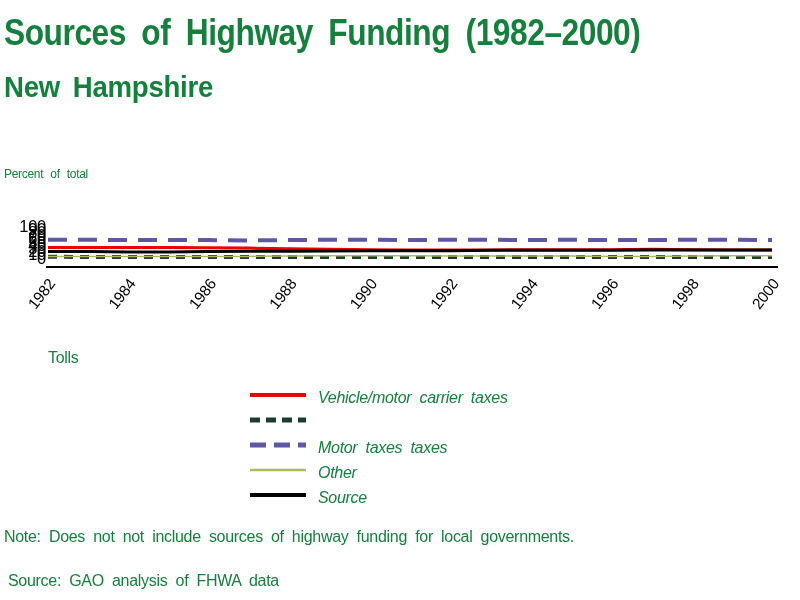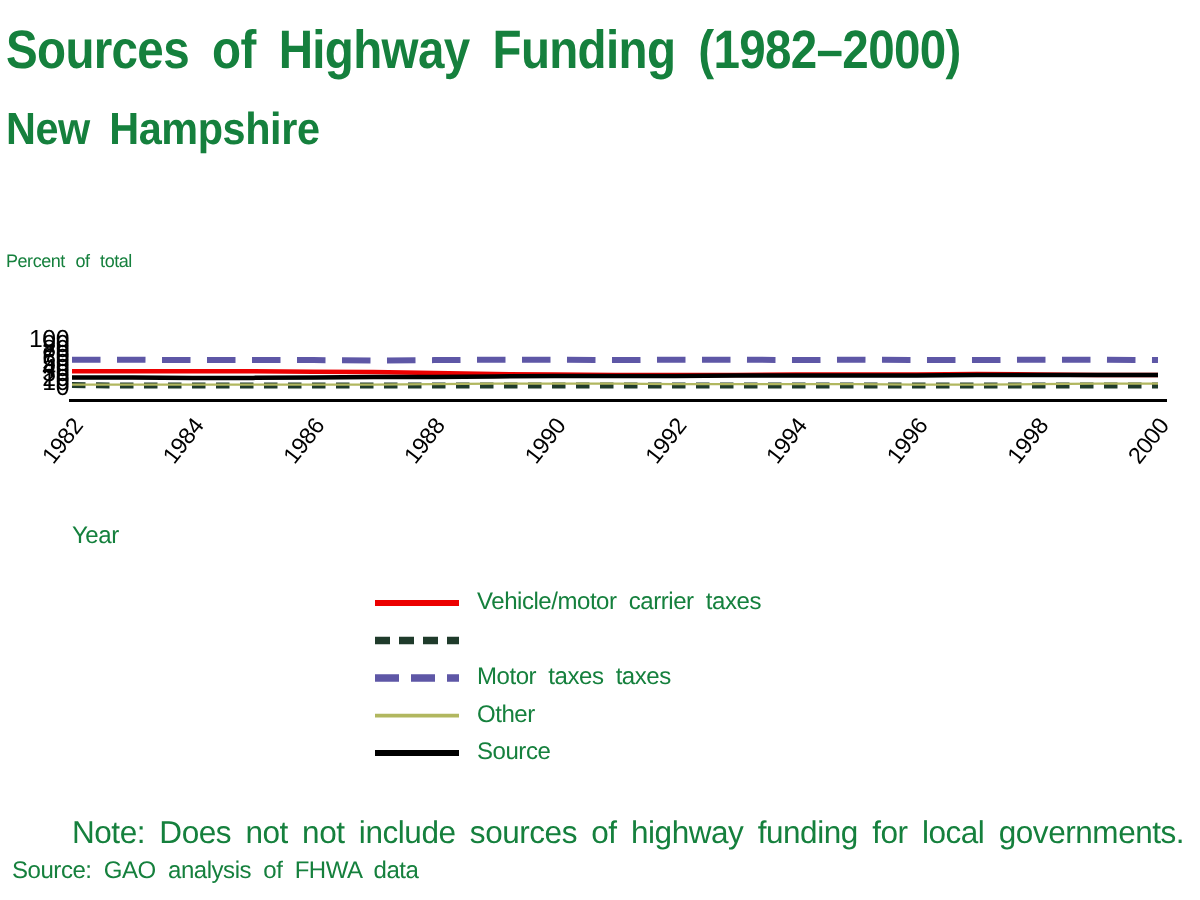--- a/index.html
+++ b/index.html
@@ -12,25 +12,25 @@
     top:12px;left:4px;font-size:36px;font-weight:bold;
     letter-spacing:-0.5px;word-spacing:8px;
     transform:scaleX(0.88);transform-origin:0 0;
   }
   .subtitle{
     top:70px;left:4px;font-size:30px;font-weight:bold;word-spacing:6px;
     transform:scaleX(0.92);transform-origin:0 0;
   }
   .ylabel{top:167px;left:4px;font-size:12px;}
   .xlabel{top:349px;left:48px;font-size:16px;}
-  .note{top:544px;left:4px;font-size:21px;margin-left:44px;}
+  .note{top:528px;left:4px;font-size:16px;}
   .source{top:572px;left:8px;font-size:16px;}
   svg.plot{position:absolute;top:0;left:0;pointer-events:none;}
   .legend{position:absolute;left:250px;top:389px;}
-  .legend-row{display:flex;align-items:center;height:25px;}
+  .legend-row{display:flex;align-items:flex-start;height:25px;font-style:italic;}
   .legend-row svg{display:block;flex:0 0 auto;}
   .legend-label{
     margin-left:12px;font-size:16px;white-space:nowrap;
     letter-spacing:-0.3px;word-spacing:4px;
   }
 </style>
 </head>
 <body>
 
 <div class="canvas">
@@ -62,21 +62,21 @@
       <text transform="translate(619.1111111111111,284) rotate(-52)" text-anchor="end" font-size="15.5" letter-spacing="-0.3" fill="#000">1996</text>
       <text transform="translate(699.5555555555555,284) rotate(-52)" text-anchor="end" font-size="15.5" letter-spacing="-0.3" fill="#000">1998</text>
       <text transform="translate(780,284) rotate(-52)" text-anchor="end" font-size="15.5" letter-spacing="-0.3" fill="#000">2000</text>
       <polyline points="48.0,247.44 88.2,247.44 128.4,247.44 168.7,247.44 208.9,247.76 249.1,248.08 289.3,248.72 329.6,249.36 369.8,249.68 410.0,250.00 450.2,250.00 490.4,250.00 530.7,249.68 570.9,249.68 611.1,249.68 651.3,249.36 691.6,249.68 731.8,250.00 772.0,250.00" fill="none" stroke="#ec0000" stroke-width="3" stroke-linecap="butt" stroke-linejoin="round"></polyline>
       <polyline points="48.0,256.72 88.2,257.04 128.4,257.04 168.7,257.04 208.9,257.04 249.1,257.04 289.3,257.04 329.6,257.04 369.8,257.04 410.0,257.04 450.2,257.04 490.4,257.04 530.7,257.04 570.9,257.04 611.1,257.04 651.3,257.04 691.6,257.04 731.8,257.04 772.0,257.04" fill="none" stroke="#1f3b2b" stroke-width="4" stroke-linecap="butt" stroke-linejoin="round" stroke-dasharray="9 7"></polyline>
       <polyline points="48.0,239.76 88.2,239.76 128.4,240.08 168.7,240.08 208.9,240.08 249.1,240.40 289.3,240.08 329.6,239.76 369.8,239.76 410.0,240.08 450.2,239.76 490.4,239.76 530.7,240.08 570.9,239.76 611.1,240.08 651.3,240.08 691.6,239.76 731.8,239.76 772.0,240.08" fill="none" stroke="#5e57a6" stroke-width="4" stroke-linecap="butt" stroke-linejoin="round" stroke-dasharray="19 11"></polyline>
       <polyline points="48.0,256.40 88.2,256.40 128.4,256.40 168.7,256.40 208.9,256.40 249.1,256.40 289.3,256.08 329.6,255.76 369.8,255.76 410.0,255.76 450.2,256.08 490.4,256.08 530.7,256.08 570.9,256.08 611.1,256.40 651.3,256.40 691.6,256.08 731.8,255.76 772.0,255.76" fill="none" stroke="#b1b75f" stroke-width="1.5" stroke-linecap="butt" stroke-linejoin="round"></polyline>
       <polyline points="48.0,251.60 88.2,251.60 128.4,251.92 168.7,251.92 208.9,251.60 249.1,251.28 289.3,251.28 329.6,250.96 369.8,250.64 410.0,250.64 450.2,250.64 490.4,250.32 530.7,250.32 570.9,250.32 611.1,250.32 651.3,250.00 691.6,250.00 731.8,250.00 772.0,250.00" fill="none" stroke="#000000" stroke-width="3" stroke-linecap="butt" stroke-linejoin="round"></polyline>
     </svg>
 
-  <div class="txt xlabel">Year</div>
+  <div class="txt xlabel">Tolls</div>
 
   <div class="legend" id="legend">
       <div class="legend-row">
         <svg width="56" height="12">
           <line x1="0" y1="6" x2="56" y2="6" stroke="#ec0000" stroke-width="4"></line>
         </svg>
         <span class="legend-label">Vehicle/motor carrier taxes</span>
       </div>
       <div class="legend-row">
         <svg width="56" height="12">

